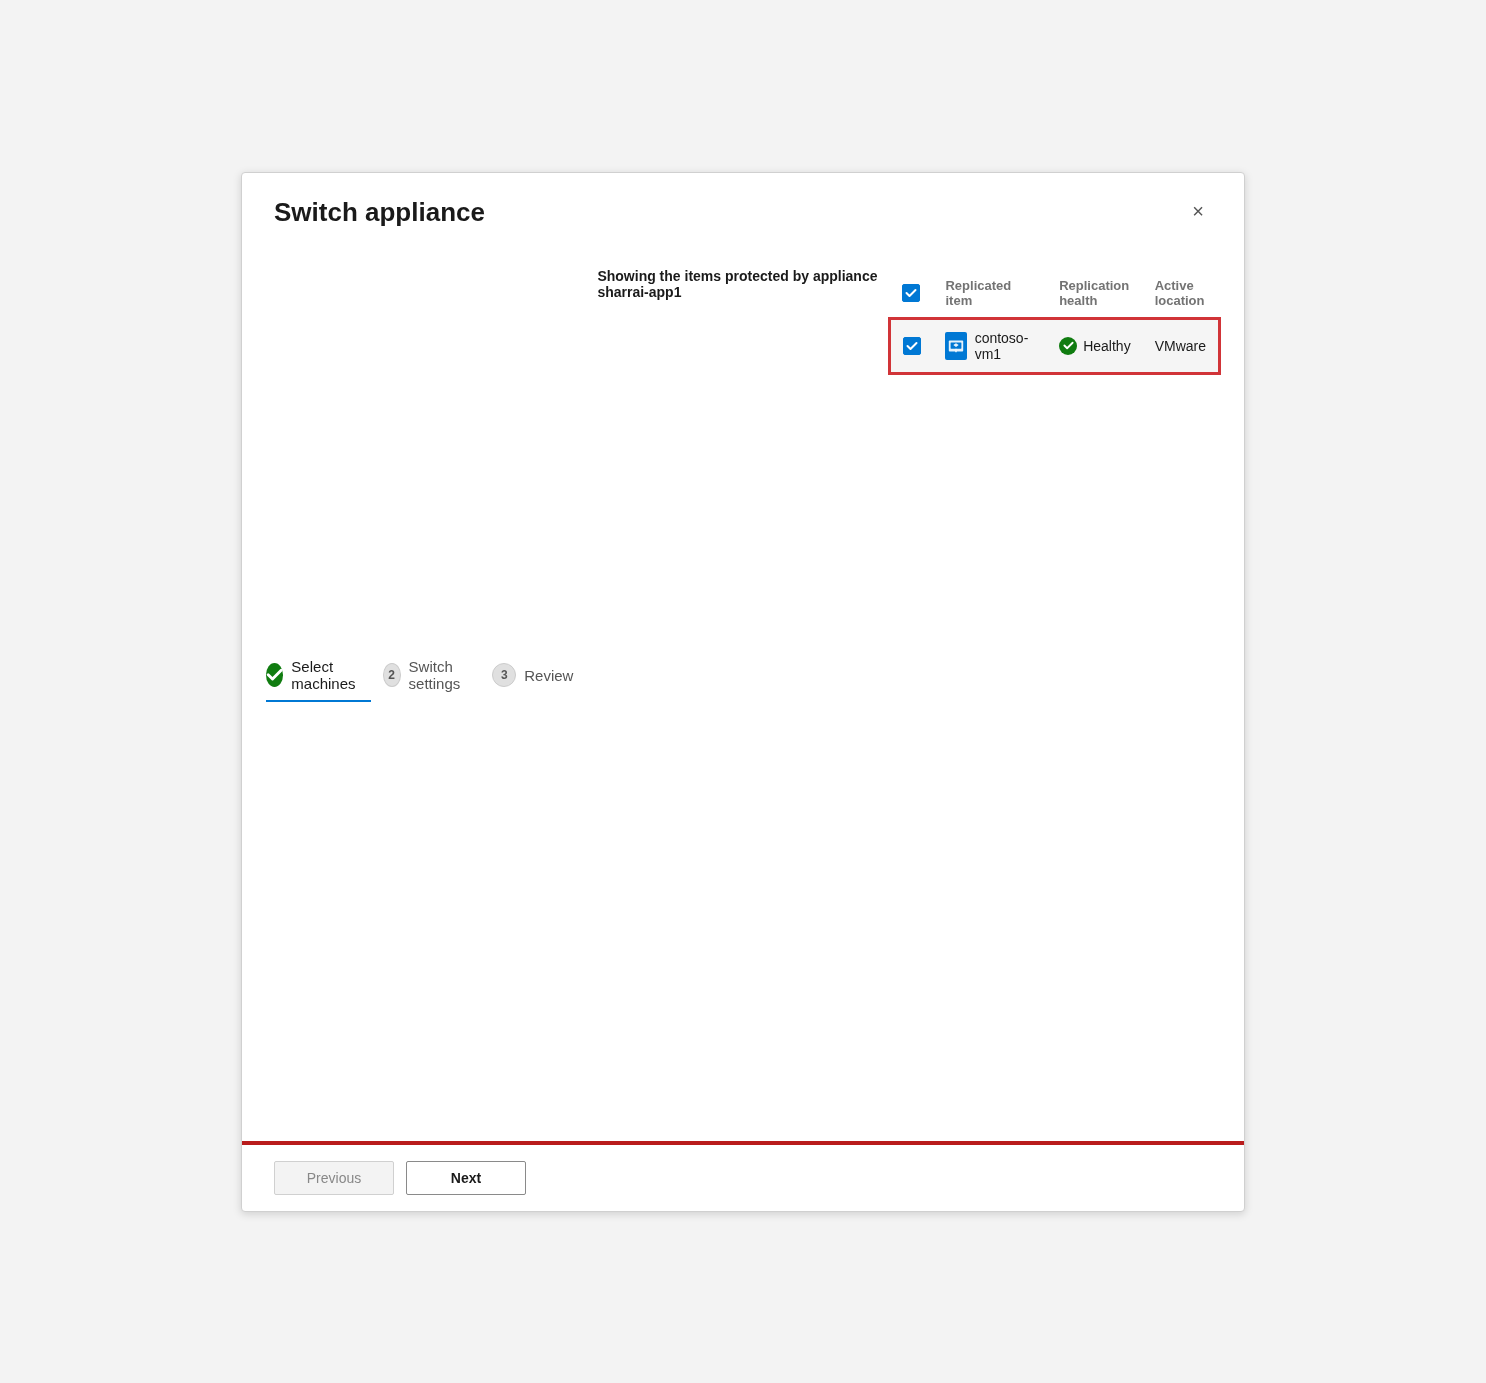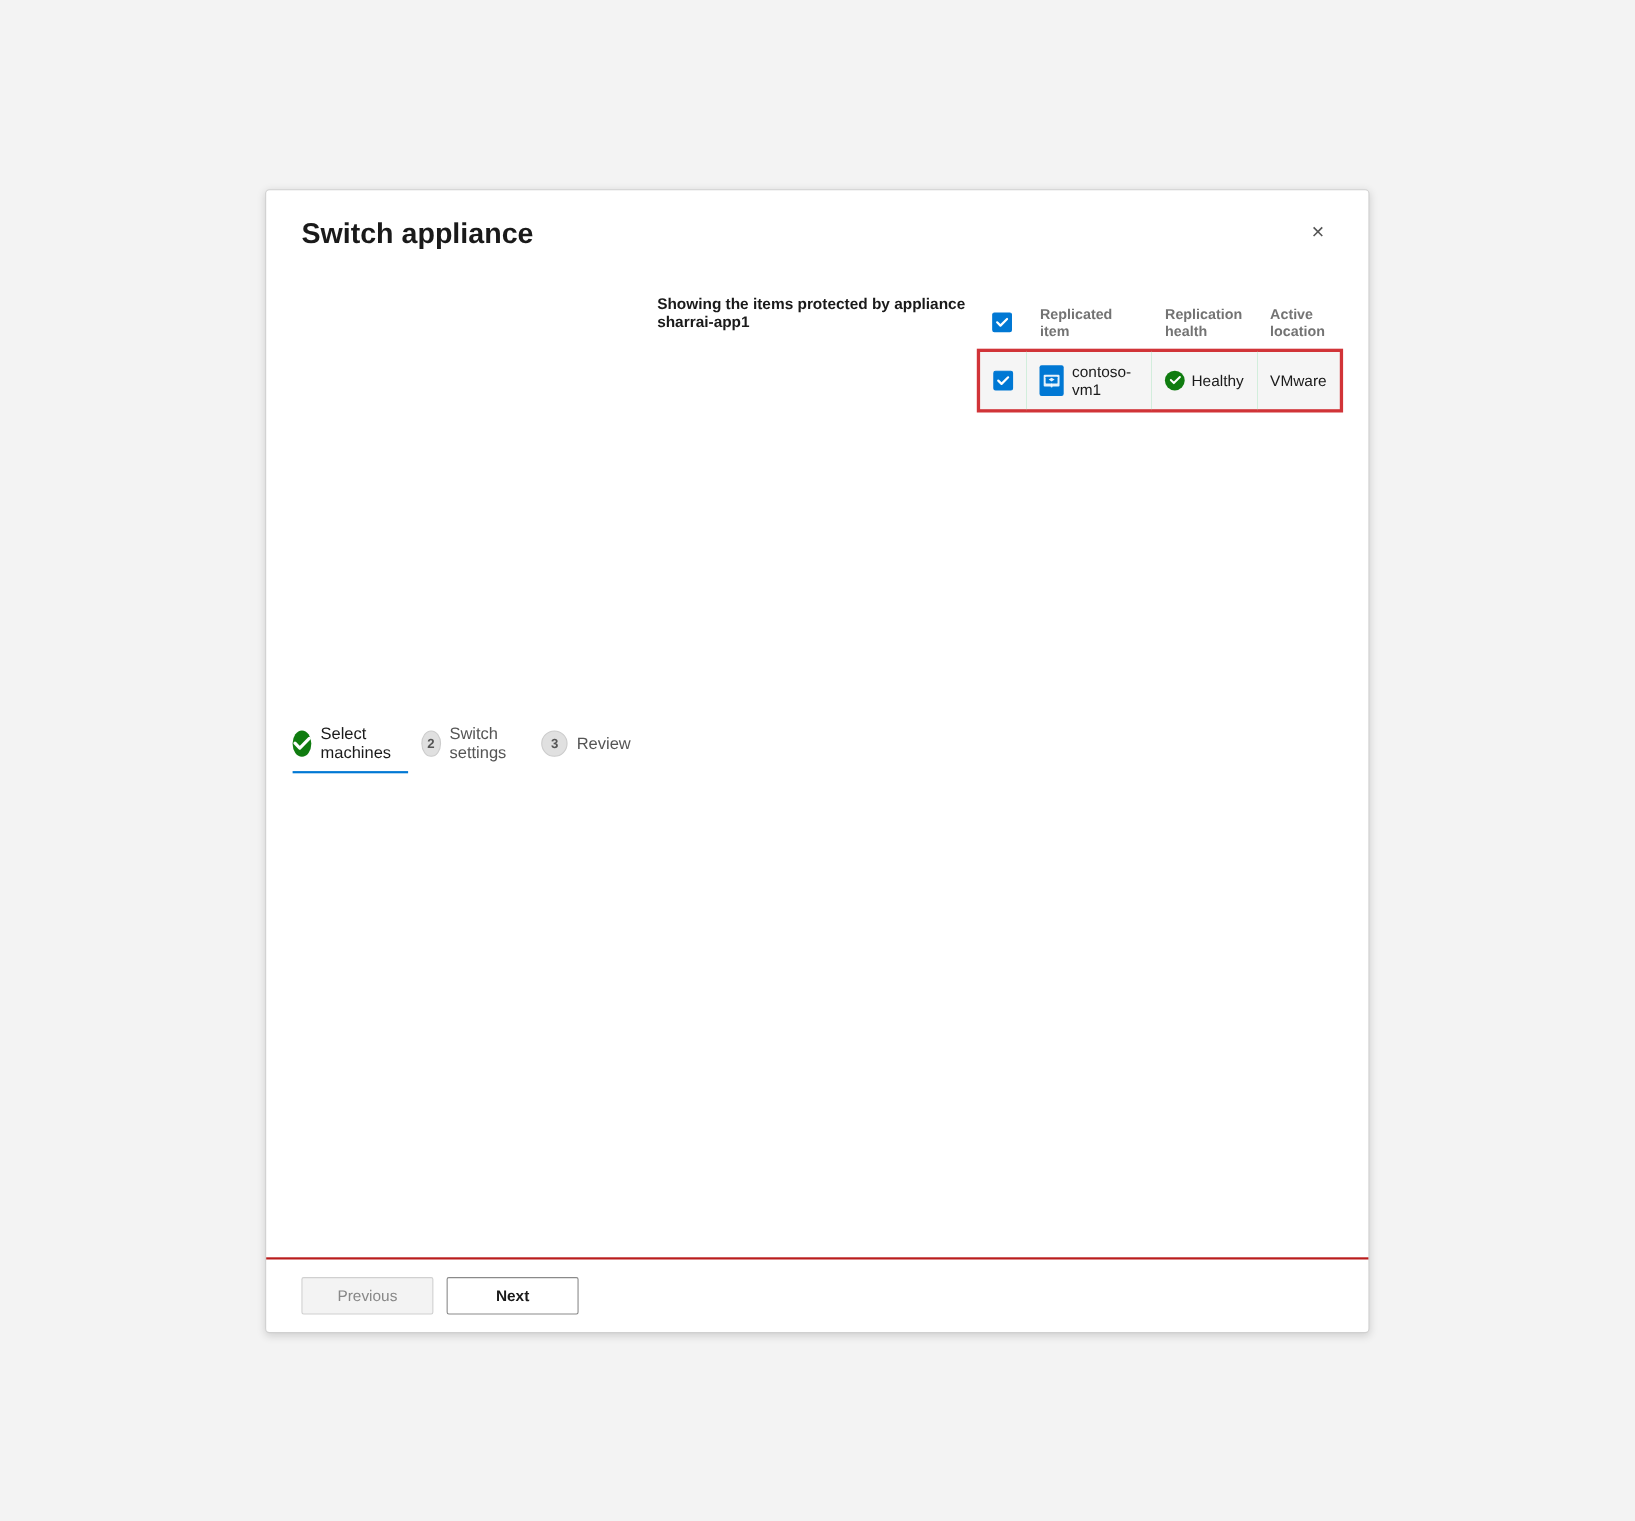--- a/index.html
+++ b/index.html
@@ -239,21 +239,21 @@
     }
 
     .health-icon-green svg {
       width: 11px;
       height: 11px;
     }
 
     
     .dialog-footer {
       padding: 16px 32px;
-      border-top: 2px solid #b91c1c;
+      border-top: 4px solid #b91c1c;
       display: flex;
       gap: 12px;
     }
 
     .btn-previous {
       padding: 8px 24px;
       font-size: 14px;
       background: #f3f3f3;
       color: #888;
       border: 1px solid #d0d0d0;

